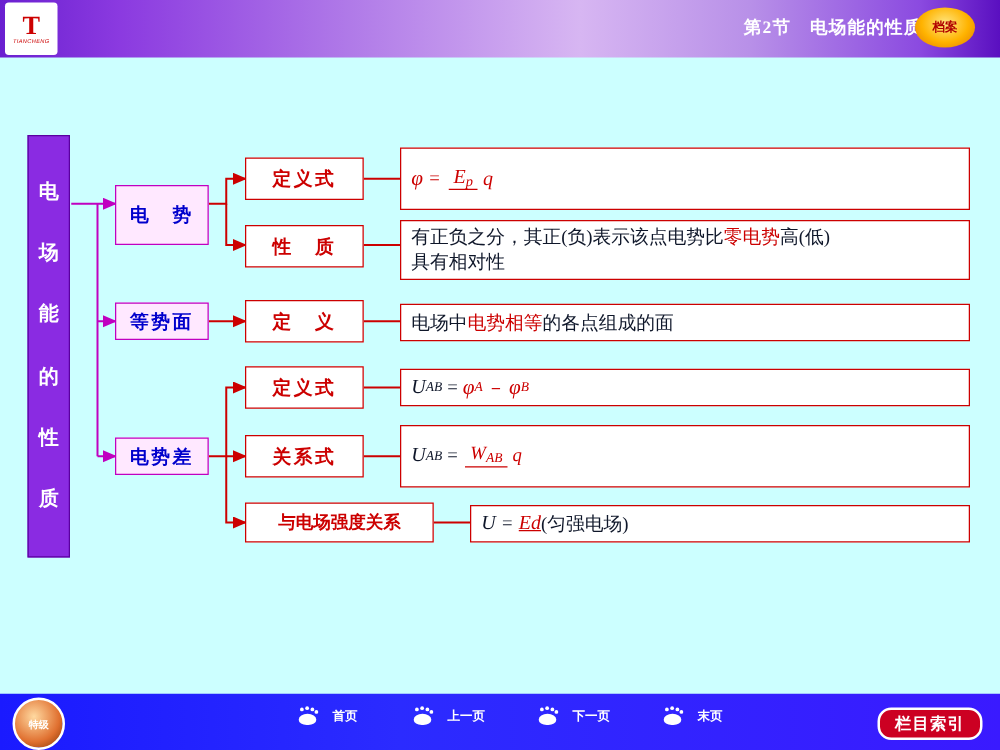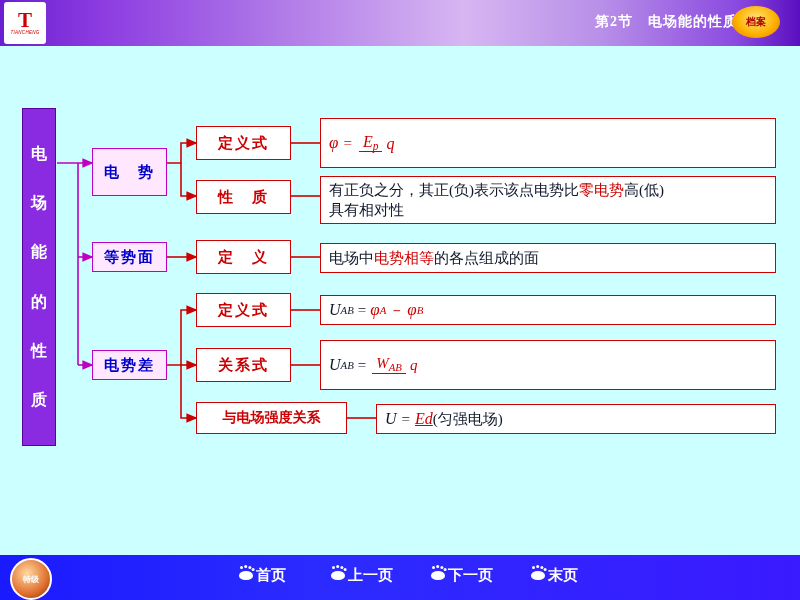--- a/index.html
+++ b/index.html
@@ -183,26 +183,26 @@
     justify-content: center;
     font-size: 8px;
     color: #ffffff;
     font-weight: bold;
     font-family: "Liberation Serif", serif;
   }
   .nav-group {
     position: absolute;
     top: 11px;
     display: flex;
-    align-items: flex-start;
-    gap: 2px;
-    color: #ffffff;
-    font-family: "Liberation Serif", serif;
-    font-weight: bold;
-    font-size: 15px;
+    align-items: flex-end;
+    gap: 12px;
+    color: #ffffff;
+    font-family: "Liberation Serif", serif;
+    font-weight: bold;
+    font-size: 10px;
   }
   .paw {
     width: 16px; height: 14px;
     display: inline-block;
     position: relative;
   }
   .paw::before {
     content: "";
     position: absolute;
     left: 1px; bottom: 0;
@@ -361,13 +361,14 @@
   </div>
   <div class="nav-group" style="left:430px;">
     <span class="paw"></span>
     <span>下一页</span>
   </div>
   <div class="nav-group" style="left:530px;">
     <span class="paw"></span>
     <span>末页</span>
   </div>
 
+  <div class="index-btn">栏目索引</div>
 </div>
 
 </body></html>

